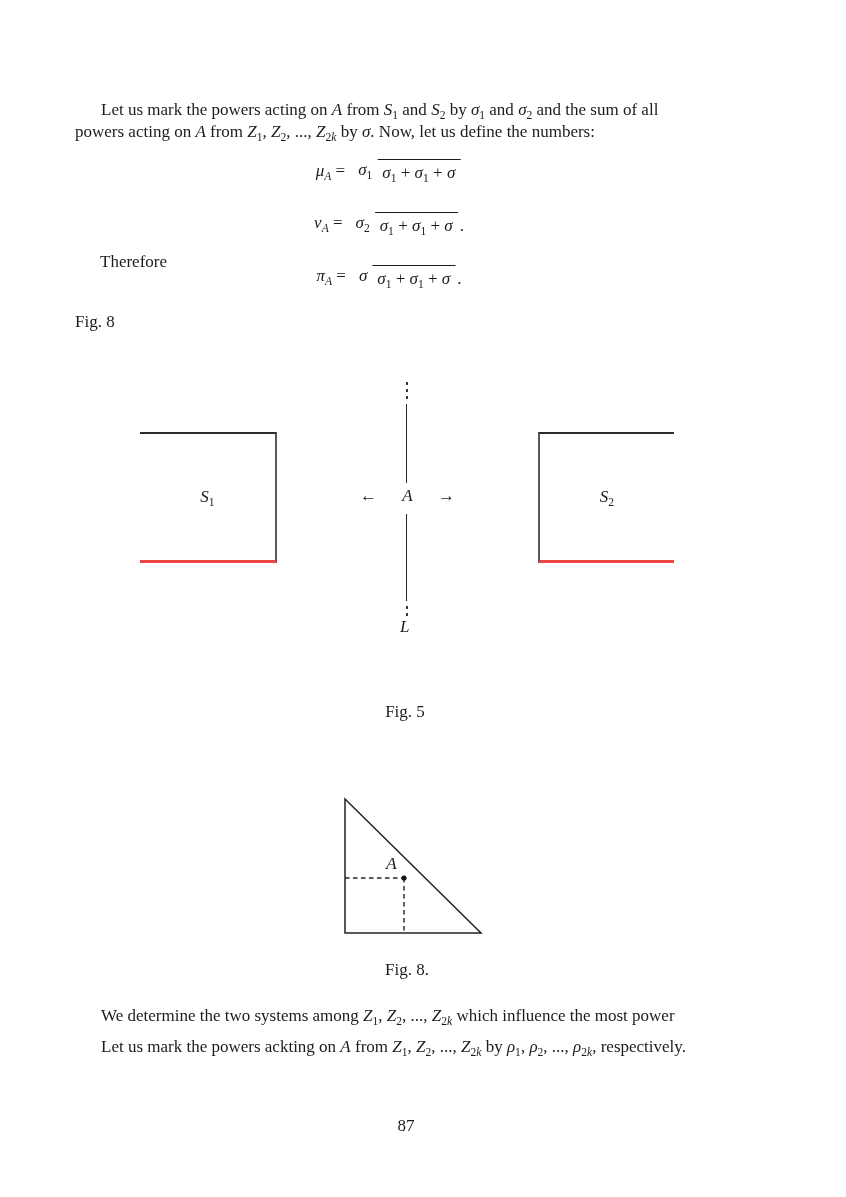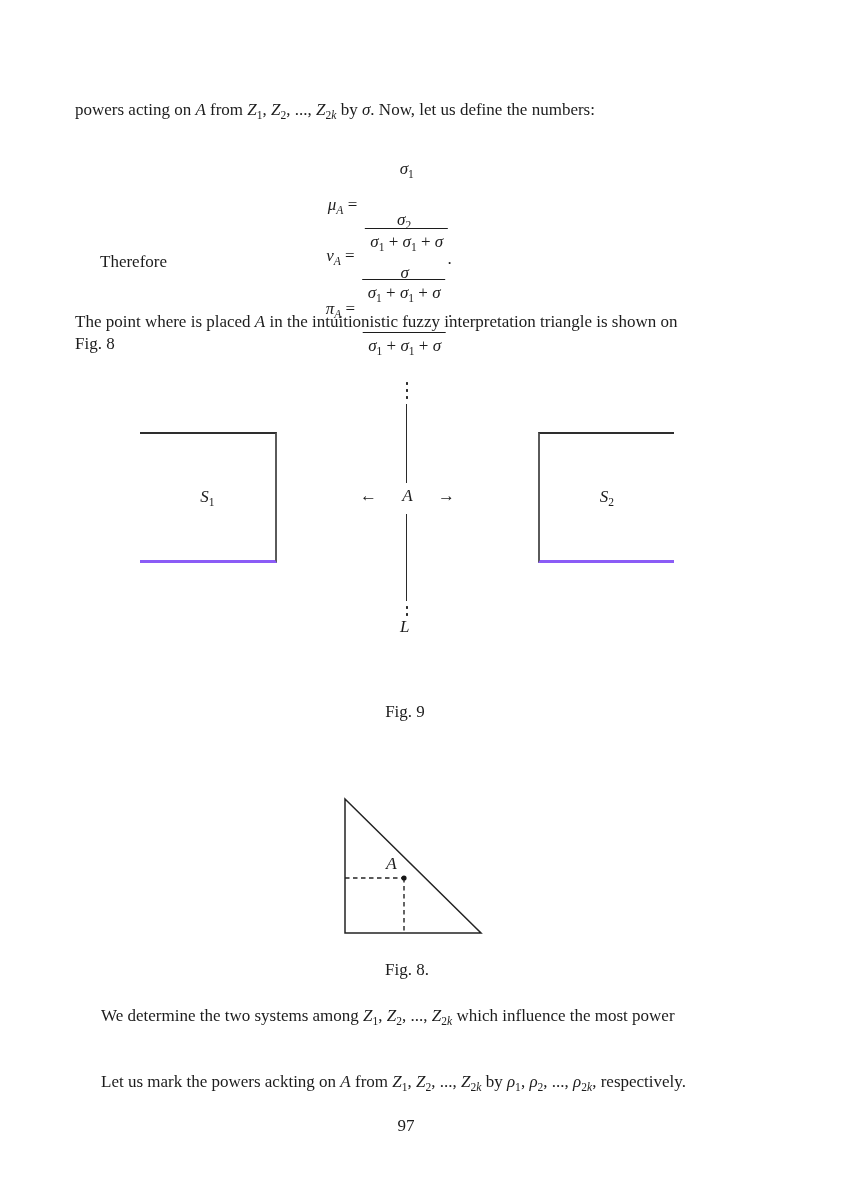--- a/index.html
+++ b/index.html
@@ -21,50 +21,51 @@
 
   
   .eq {
     position: absolute;
     left: 389px;
     transform: translateX(-50%);
     display: flex;
     align-items: center;
   }
   .eq .lhs { margin-right: 8px; }
-  .frac { display: inline-flex; flex-direction: column; align-items: center; }
+  .frac { display: inline-flex; flex-direction: row; align-items: center; }
   .frac .num { padding: 0 5px 2px 5px; line-height: 19px; }
-  .frac .den { border-top: 1.5px solid #1c1c1c; padding: 3px 5px 0 5px; line-height: 19px; margin-top: 48px; }
+  .frac .den { border-top: 1.5px solid #1c1c1c; padding: 3px 5px 0 5px; line-height: 19px; }
   .tail { margin-left: 2px; margin-top: 6px; }
 
   
   .sysbox {
     position: absolute;
     display: flex; align-items: center; justify-content: center;
     border-top: 2px solid #2e2e2e;
-    border-bottom: 3px solid #8b5cf6;
+    border-bottom: 3px solid #ef4444;
   }
   .box-left  { border-right: 2px solid #5a5a5a; }
   .box-right { border-left:  2px solid #5a5a5a; text-align: center; }
   .vsolid { position: absolute; width: 0; border-left: 1.6px solid #2a2a2a; }
   .vdots  {
     position: absolute; width: 2px;
     background-image: radial-gradient(circle, #2a2a2a 1.1px, rgba(0,0,0,0) 1.3px);
     background-size: 2px 7px; background-repeat: repeat-y;
   }
   .axisrow {
     position: absolute;
     display: flex; align-items: center; justify-content: space-between;
   }
   .caption { position: absolute; transform: translateX(-50%); white-space: nowrap; }
 </style>
 </head>
 <body>
 
 <div class="para" style="left:75px; top:99px">
+  <div class="line indent">Let us mark the powers acting on <i>A</i> from <i>S</i><sub>1</sub> and <i>S</i><sub>2</sub> by <i>σ</i><sub>1</sub> and <i>σ</i><sub>2</sub> and the sum of all</div>
   <div class="line">powers acting on <i>A</i> from <i>Z</i><sub>1</sub>, <i>Z</i><sub>2</sub>, ..., <i>Z</i><sub>2<i>k</i></sub> by <i>σ</i>. Now, let us define the numbers:</div>
 </div>
 
 <div class="eq" style="top:159px">
   <span class="lhs"><i>μ</i><sub><i>A</i></sub> =</span>
   <span class="frac">
     <span class="num"><i>σ</i><sub>1</sub></span>
     <span class="den"><i>σ</i><sub>1</sub> + <i>σ</i><sub>1</sub> + <i>σ</i></span>
   </span>
   <span class="tail"></span>
@@ -84,21 +85,20 @@
 <div class="eq" style="top:263px">
   <span class="lhs"><i>π</i><sub><i>A</i></sub> =</span>
   <span class="frac">
     <span class="num"><i>σ</i></span>
     <span class="den"><i>σ</i><sub>1</sub> + <i>σ</i><sub>1</sub> + <i>σ</i></span>
   </span>
   <span class="tail">.</span>
 </div>
 
 <div class="para" style="left:75px; top:311px">
-  <div class="line">The point where is placed <i>A</i> in the intuitionistic fuzzy interpretation triangle is shown on</div>
   <div class="line">Fig. 8</div>
 </div>
 
 <div class="abs" style="left:0; top:375px; width:846px; height:350px">
 
   <div class="sysbox box-left" style="left:140px; top:57px; width:135px; height:126px">
     <span><i>S</i><sub>1</sub></span>
   </div>
 
   <div class="sysbox box-right" style="left:538px; top:57px; width:134px; height:126px">
@@ -112,35 +112,35 @@
     <span>←</span>
     <span class="it">A</span>
     <span>→</span>
   </div>
 
   <div class="vsolid" style="left:406px; top:139px; height:87px"></div>
   <div class="vdots" style="left:406px; top:229px; height:15px"></div>
 
   <div class="abs it" style="left:400px; top:242px">L</div>
 
-  <div class="caption" style="left:405px; top:327px">Fig. 9</div>
+  <div class="caption" style="left:405px; top:327px">Fig. 5</div>
 </div>
 
 <div class="abs" style="left:330px; top:790px; width:200px; height:200px">
   <svg width="170" height="152" viewBox="0 0 170 152">
     <path d="M15,9 L15,143 L151,143 Z" fill="none" stroke="#232323" stroke-width="1.5"></path>
     <line x1="15" y1="88" x2="74" y2="88" stroke="#232323" stroke-width="1.4" stroke-dasharray="4.5,3.5"></line>
     <line x1="74" y1="88" x2="74" y2="143" stroke="#232323" stroke-width="1.4" stroke-dasharray="4.5,3.5"></line>
     <circle cx="74" cy="88" r="2.6" fill="#161616"></circle>
     <text x="56" y="79" font-size="17.5" font-style="italic" fill="#1c1c1c">A</text>
   </svg>
   <div class="caption" style="left:77px; top:170px">Fig. 8.</div>
 </div>
 
 <div class="para" style="left:75px; top:1005px">
   <div class="line indent">We determine the two systems among <i>Z</i><sub>1</sub>, <i>Z</i><sub>2</sub>, ..., <i>Z</i><sub>2<i>k</i></sub> which influence the most power</div>
 </div>
 
-<div class="para" style="left:75px; top:1071px">
+<div class="para" style="left:75px; top:1036px">
   <div class="line indent">Let us mark the powers ackting on <i>A</i> from <i>Z</i><sub>1</sub>, <i>Z</i><sub>2</sub>, ..., <i>Z</i><sub>2<i>k</i></sub> by <i>ρ</i><sub>1</sub>, <i>ρ</i><sub>2</sub>, ..., <i>ρ</i><sub>2<i>k</i></sub>, respectively.</div>
 </div>
 
-<div class="caption" style="left:406px; top:1116px">97</div>
+<div class="caption" style="left:406px; top:1116px">87</div>
 
 </body></html>

